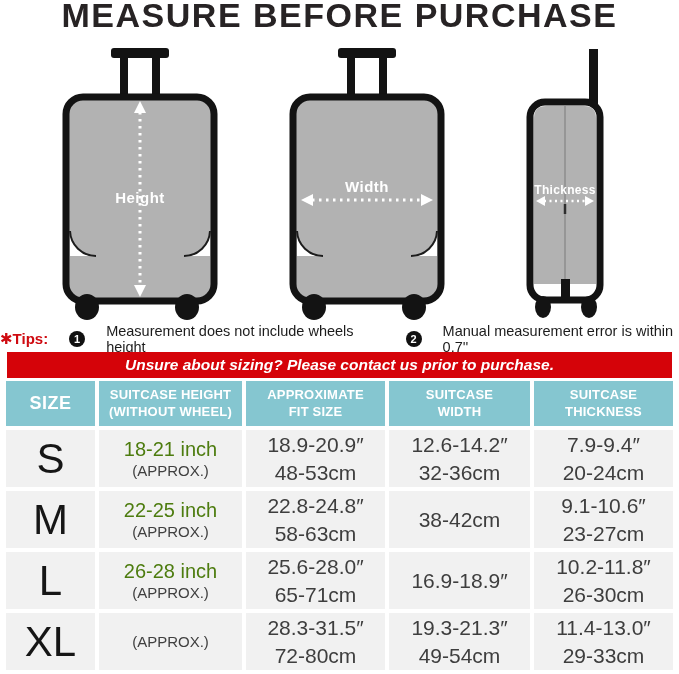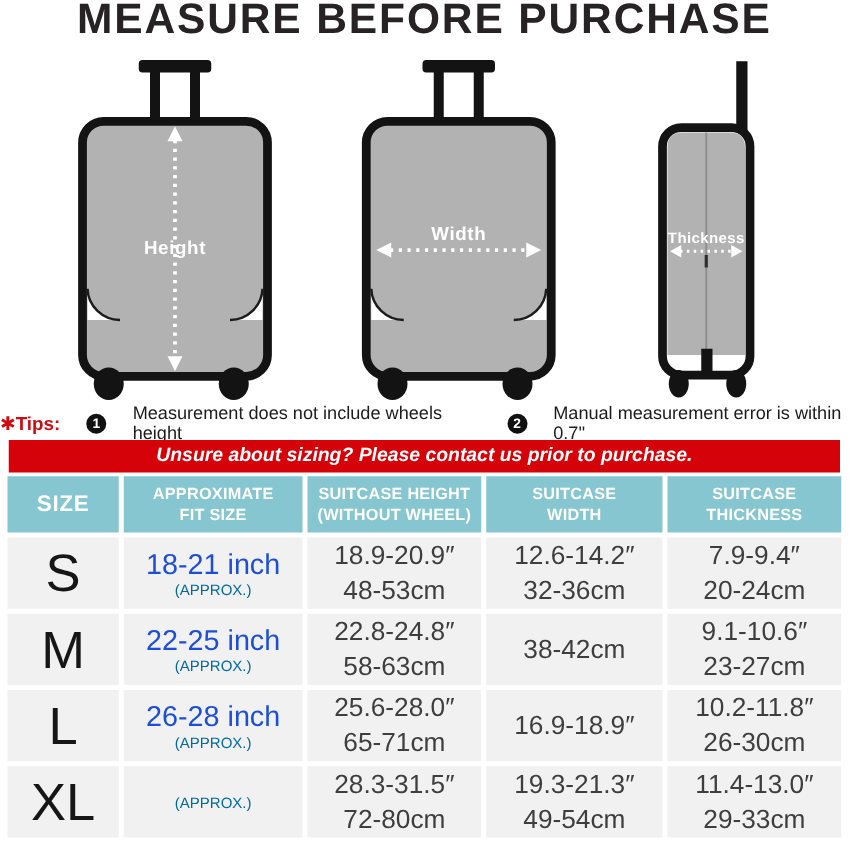--- a/index.html
+++ b/index.html
@@ -42,22 +42,22 @@
     background:#85c6d0;color:#fff;font-weight:700;font-size:13px;line-height:1.3;
     display:flex;flex-direction:column;align-items:center;justify-content:center;
     text-align:center;letter-spacing:0.2px;
   }
   .hcell .big{font-size:18px;letter-spacing:0.5px;}
   .cell{
     background:#f1f1f1;display:flex;flex-direction:column;align-items:center;
     justify-content:center;text-align:center;
   }
   .size-txt{font-size:42px;font-weight:400;color:#161616;line-height:1;}
-  .fit1{font-size:23px;color:#1d4ed8;line-height:1.15;}
-  .fit2{font-size:12px;color:#0369a1;line-height:1.2;margin-top:1px;}
+  .fit1{font-size:20px;color:#4d7c0f;line-height:1.15;}
+  .fit2{font-size:15px;color:#404040;line-height:1.2;margin-top:1px;}
   .mline{font-size:21px;color:#3e3e3e;line-height:1.3;}
 </style>
 </head>
 <body>
 
 <div class="page">
 
   <div class="title">MEASURE BEFORE PURCHASE</div>
 
   <svg class="diagram" viewBox="0 40 679 285" width="679" height="285">
@@ -123,28 +123,28 @@
   <div class="banner">
     <span>Unsure about sizing? Please contact us prior to purchase.</span>
   </div>
 
   <div class="sizing-table">
 
     <div class="hcell">
       <span class="big">SIZE</span>
     </div>
     <div class="hcell">
+      <span>SUITCASE HEIGHT</span>
+      <span>(WITHOUT WHEEL)</span>
+    </div>
+    <div class="hcell">
       <span>APPROXIMATE</span>
       <span>FIT SIZE</span>
     </div>
     <div class="hcell">
-      <span>SUITCASE HEIGHT</span>
-      <span>(WITHOUT WHEEL)</span>
-    </div>
-    <div class="hcell">
       <span>SUITCASE</span>
       <span>WIDTH</span>
     </div>
     <div class="hcell">
       <span>SUITCASE</span>
       <span>THICKNESS</span>
     </div>
 
     <div class="cell">
       <span class="size-txt">S</span>

